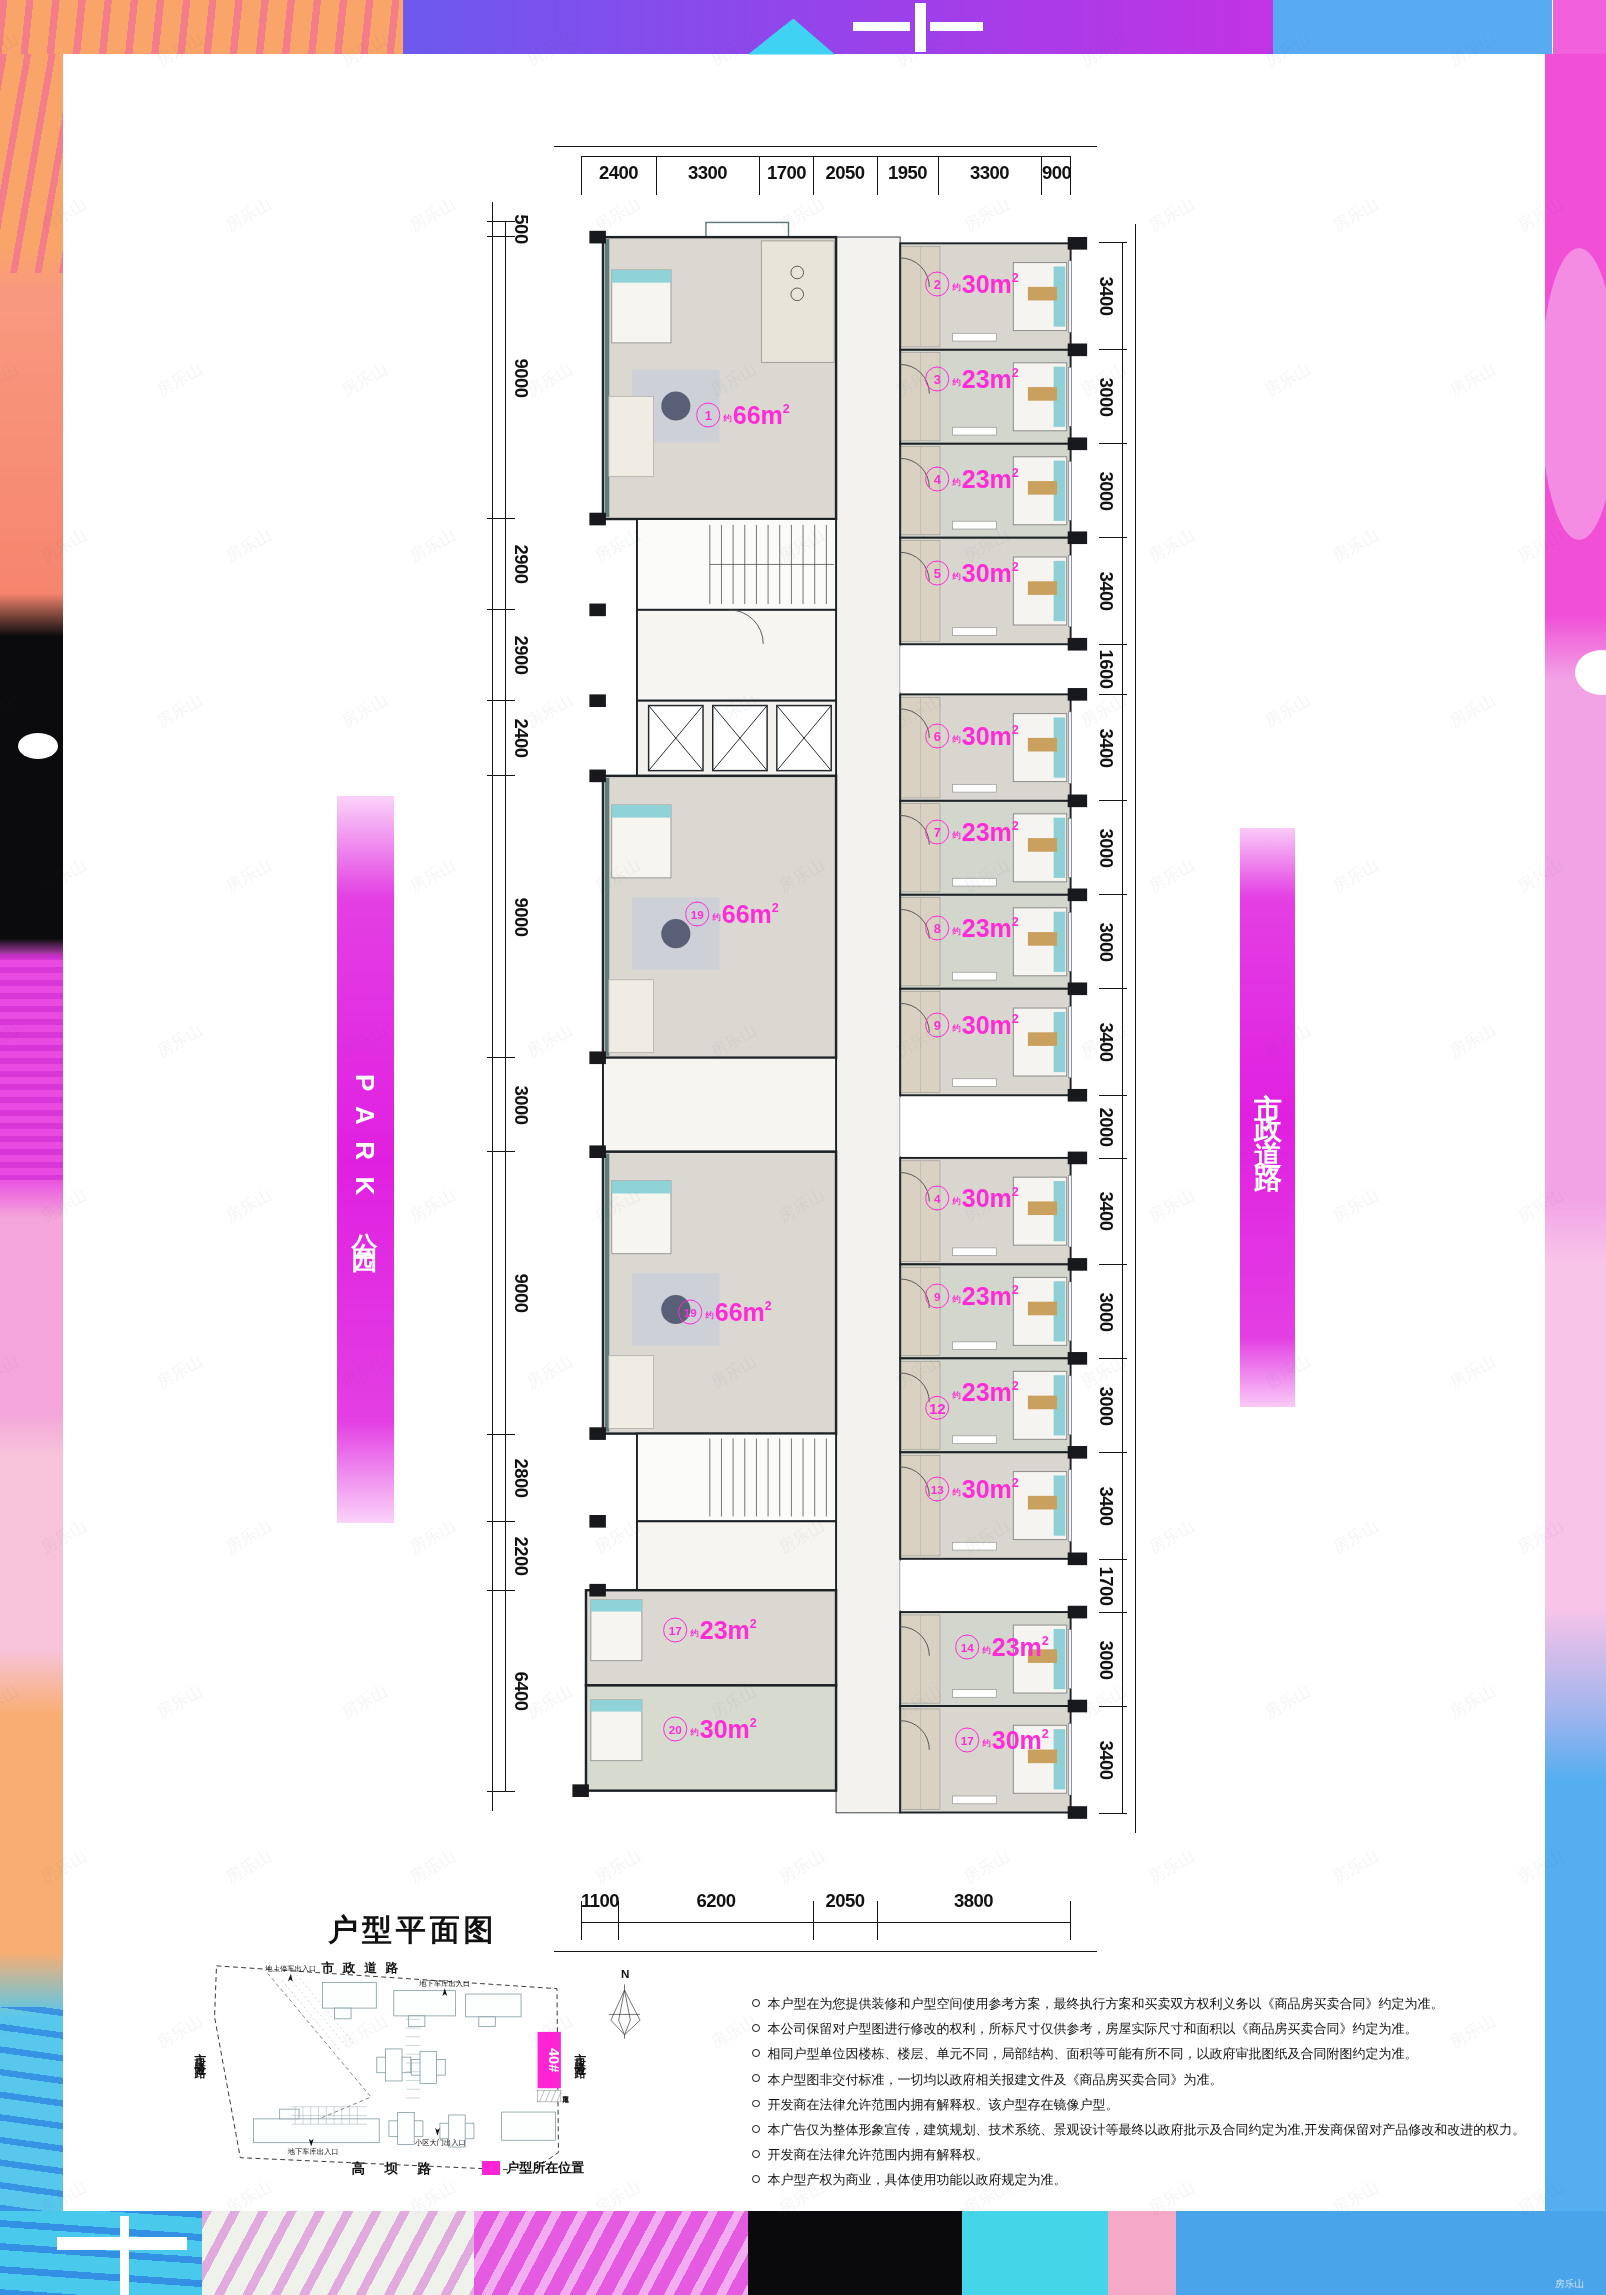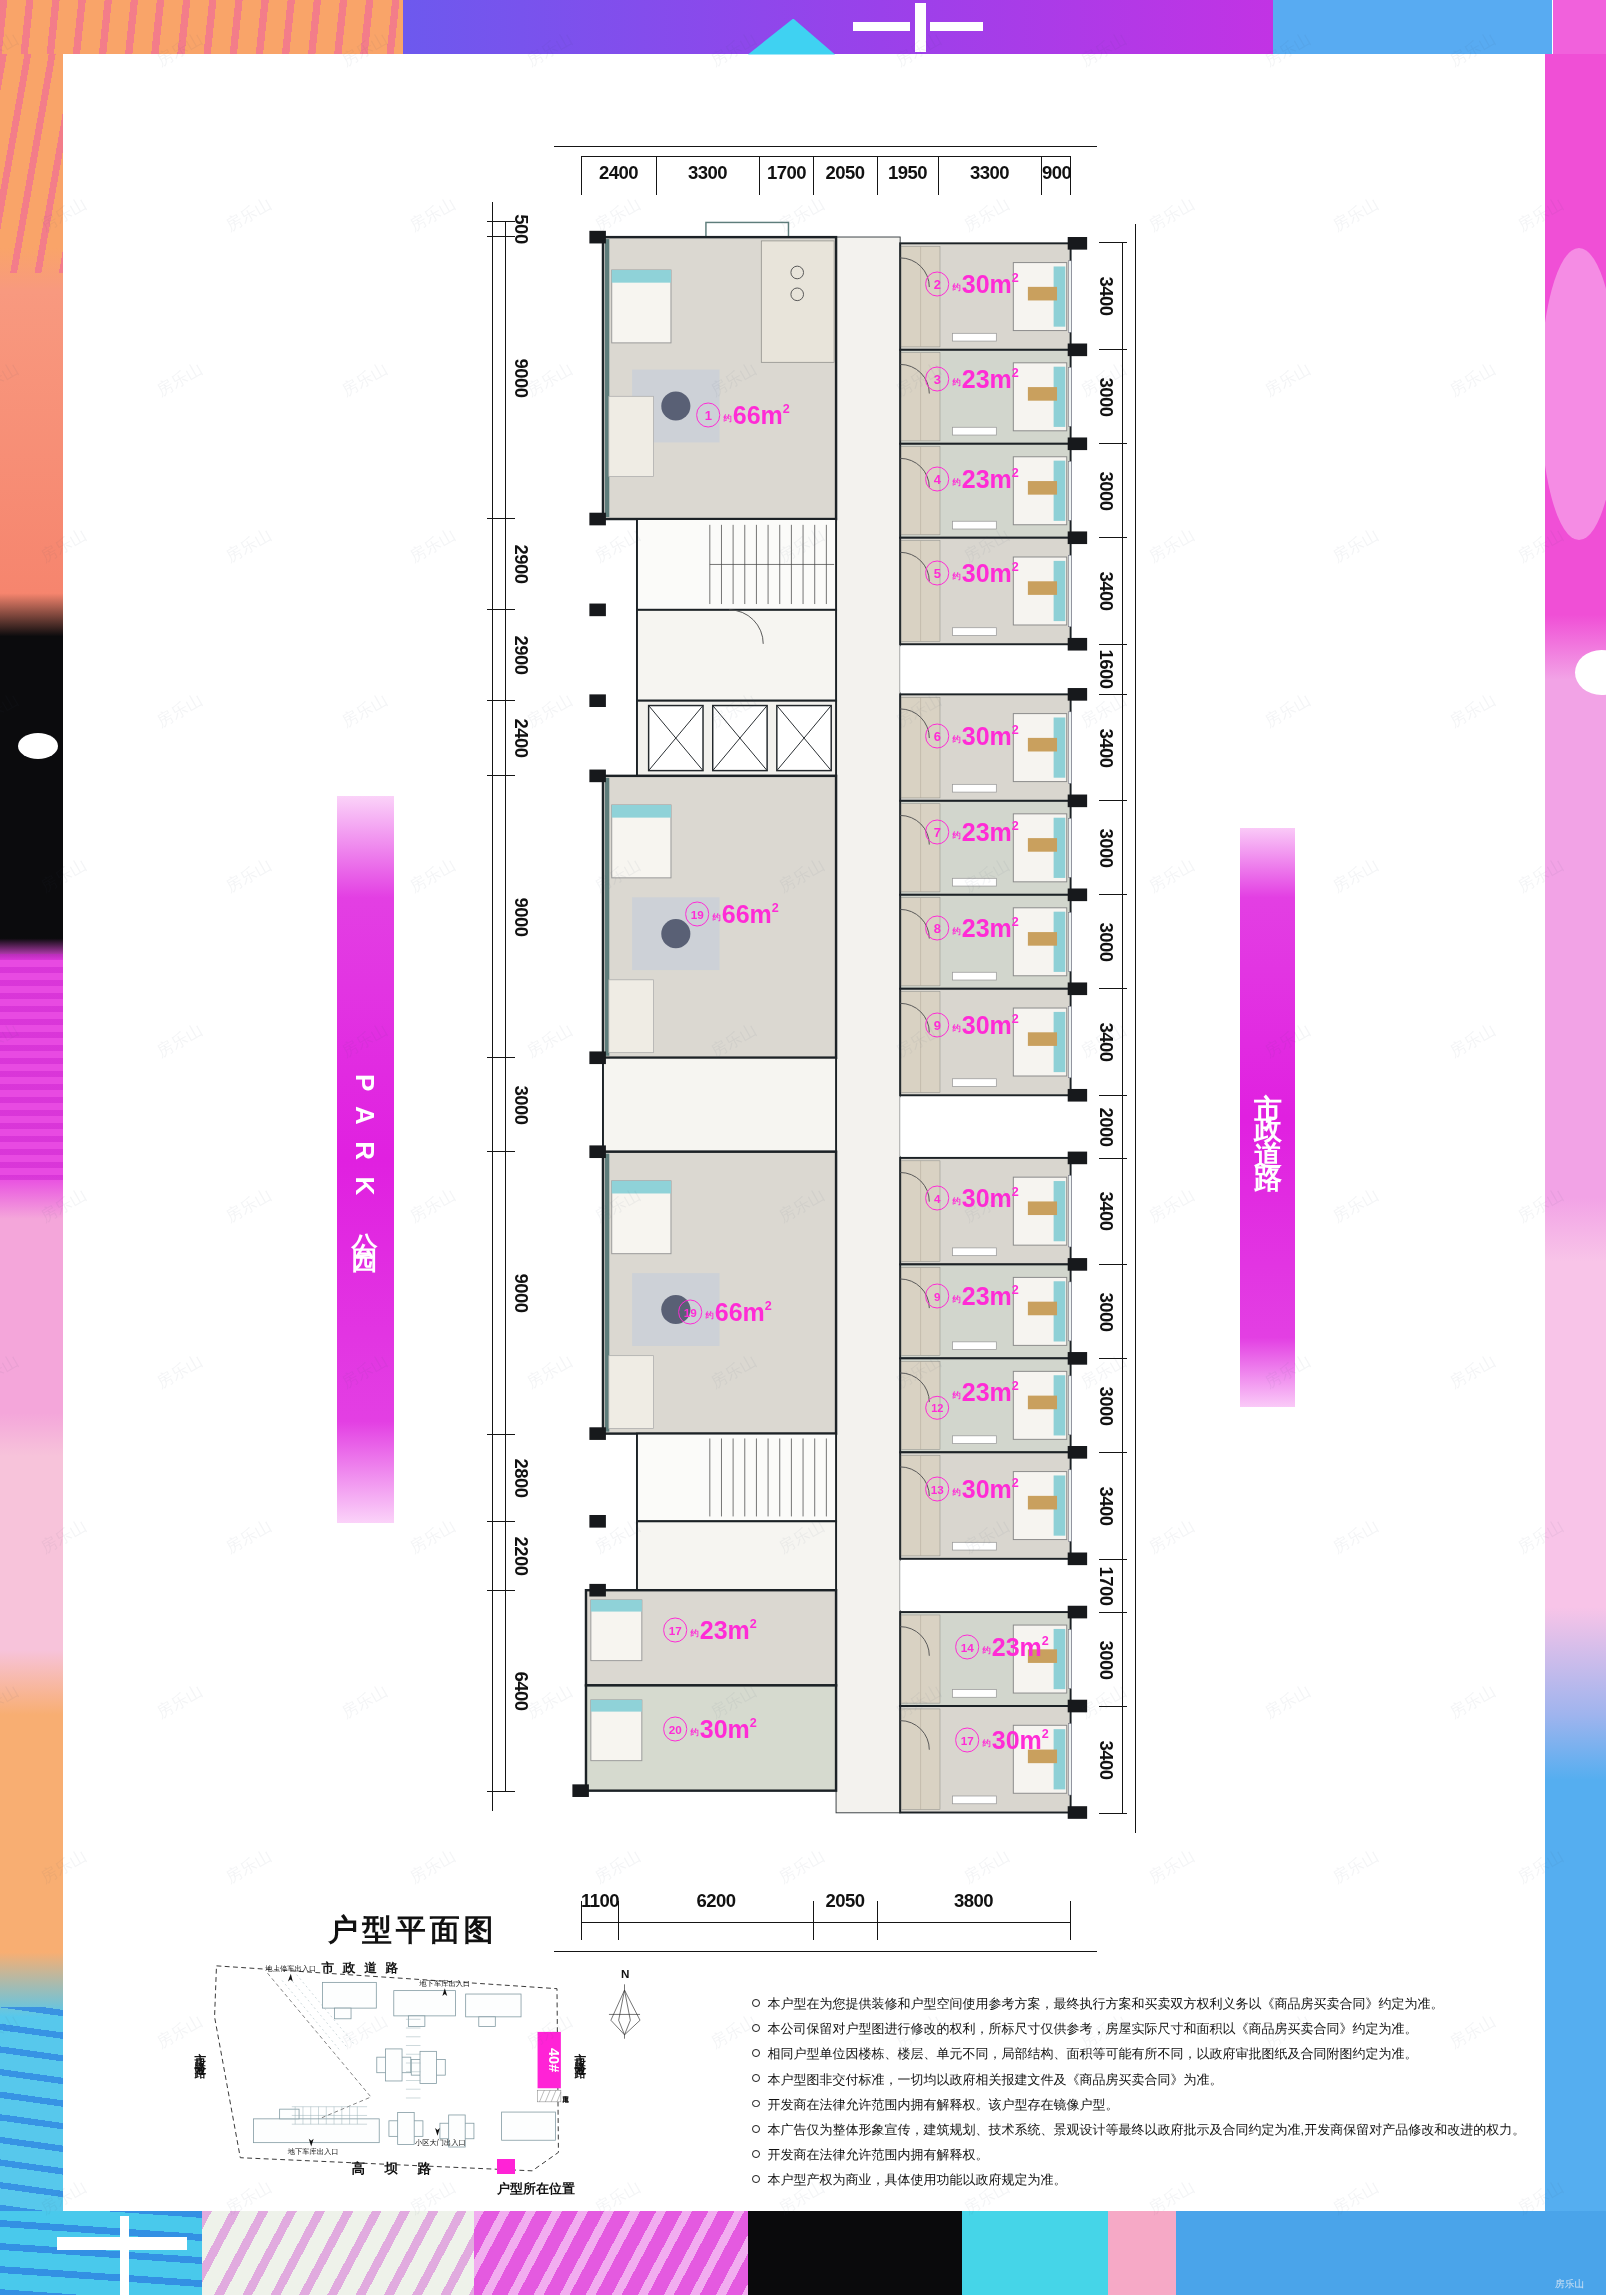--- a/index.html
+++ b/index.html
@@ -65,21 +65,21 @@
   .dimnum.v{transform:translate(-50%,-50%) rotate(90deg);white-space:nowrap;}
   
   .unit-label{display:flex;align-items:center;z-index:3;transform:translate(-50%,-50%);color:#ff2bd6;white-space:nowrap;}
   .u-circle{display:inline-flex;align-items:center;justify-content:center;width:22.4px;height:22.4px;
      border:1.9px solid #ff2bd6;border-radius:50%;font-size:13px;font-weight:bold;}
   .u-approx{font-size:8.3px;font-weight:bold;margin:6.8px 1px 0 2.9px;}
   .u-area{font-size:25px;font-weight:bold;}
   .u-sup{font-size:12.6px;font-weight:bold;margin-top:-12.6px;}
   
   .siteplan-title{left:328px;top:1910px;font-size:30px;font-weight:bold;color:#111;letter-spacing:3.9px;z-index:2;}
-  .legend{left:497px;top:2159px;display:flex;gap:6.8px;z-index:2;flex-direction:column;}
+  .legend{left:482px;top:2159px;display:flex;align-items:center;gap:6.8px;z-index:2;}
   .legend .sw{width:17.5px;height:14.6px;background:#ff23d6;}
   .legend .lt{font-size:13px;font-weight:bold;color:#111;}
   .notes{left:752px;top:1996px;width:787px;z-index:2;}
   .note-row{display:flex;align-items:flex-start;margin-bottom:10.2px;}
   .note-dot{flex:0 0 auto;width:5.8px;height:5.8px;border:1.5px solid #111;border-radius:50%;margin:2.9px 7.8px 0 0;}
   .note-text{font-size:13px;color:#111;line-height:15px;}
   
   .wm{position:absolute;z-index:4;color:#3a4a66;opacity:.055;font-size:16.5px;transform:rotate(-30deg);pointer-events:none;}
   .wm.corner{color:#e8eef6;opacity:.85;font-size:9.7px;transform:none;}
   svg text{font-family:"Liberation Sans","DejaVu Sans",sans-serif;}
@@ -449,21 +449,21 @@
 
   <div class="unit-label abs" style="left: 972px; top: 1296px;">
     <span class="u-circle" style="font-size: 11.7px;">9</span>
         <span class="u-approx">约</span>
         <span class="u-area">23</span>
         <span class="u-area">m</span>
         <sup class="u-sup">2</sup>
   </div>
 
   <div class="unit-label abs" style="left: 972px; top: 1392px;">
-    <span class="u-circle" style="font-size: 11px; margin-top: 32px;">12</span>
+    <span class="u-circle" style="font-size: 15px; margin-top: 32px;">12</span>
         <span class="u-approx">约</span>
         <span class="u-area">23</span>
         <span class="u-area">m</span>
         <sup class="u-sup">2</sup>
   </div>
 
   <div class="unit-label abs" style="left: 972px; top: 1489px;">
     <span class="u-circle" style="font-size: 11.7px;">13</span>
         <span class="u-approx">约</span>
         <span class="u-area">30</span>

